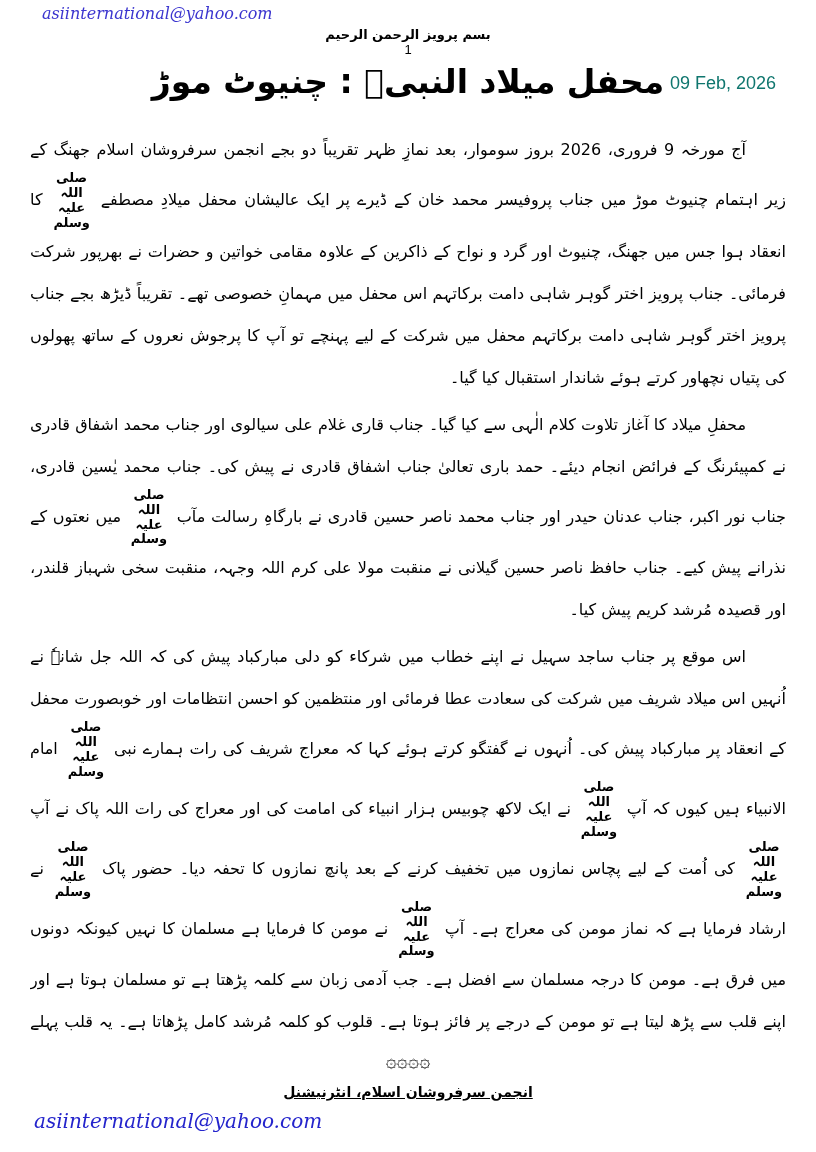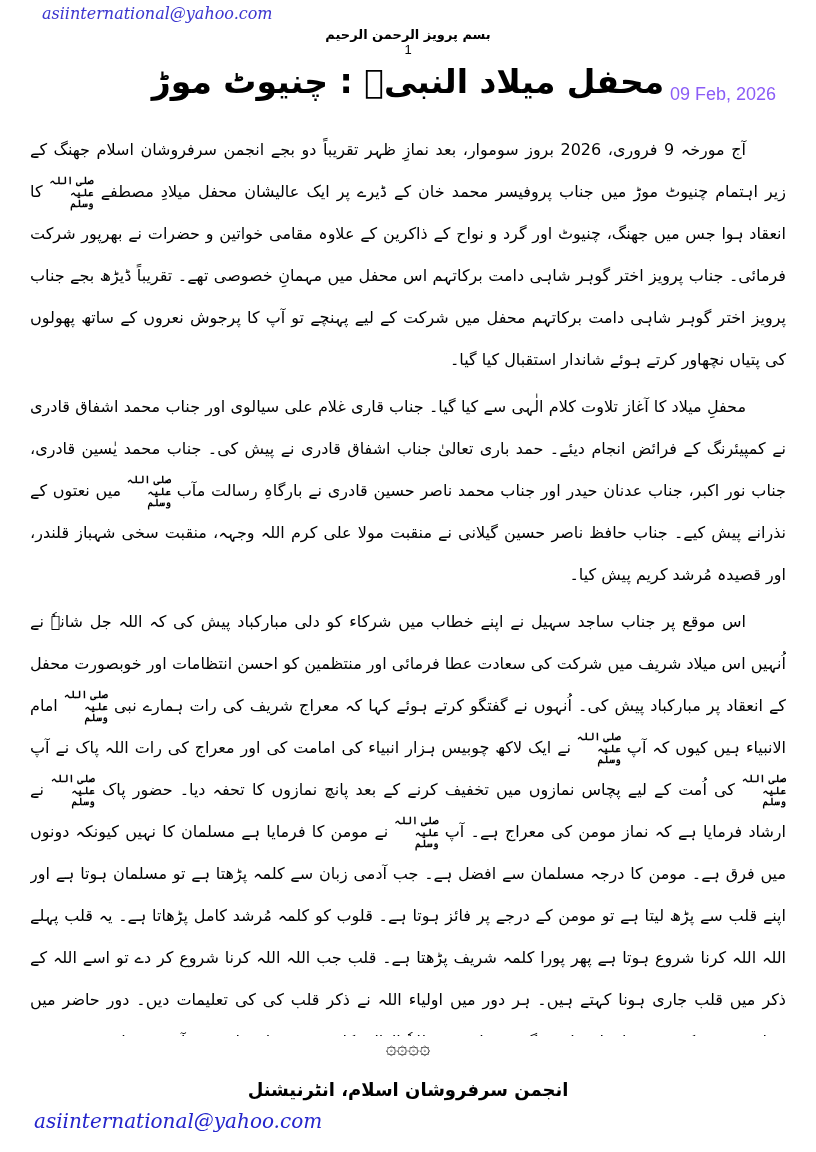--- a/index.html
+++ b/index.html
@@ -21,38 +21,38 @@
   .page-num{
     text-align:center;font-family:"Liberation Sans",sans-serif;
     font-size:13px;line-height:1.1;
   }
   .title-row{position:relative;text-align:center;min-height:62px;}
   .title{
     display:inline-block;direction:rtl;font-weight:bold;
     font-size:33px;line-height:1.5;margin:0;
   }
   .date{
-    position:absolute;right:10px;top:27px;
-    font-family:"Liberation Sans",sans-serif;font-size:18px;color:#8b5cf6;
+    position:absolute;right:10px;top:16px;
+    font-family:"Liberation Sans",sans-serif;font-size:18px;color:#0f766e;
   }
   .body{
     flex:1 1 auto;overflow:hidden;margin-top:10px;
     direction:rtl;text-align:justify;
     font-size:16px;line-height:42px;
   }
   .para{margin:0 0 5px 0;text-indent:40px;}
   .saw{
-    display:inline-block;width:44px;font-size:10px;line-height:1.15;
-    vertical-align:middle;text-indent:0;
-    white-space:normal;font-weight:bold;font-family:Liberation Serif, serif;
+    display:inline-block;width:44px;font-size:13px;line-height:1.15;
+    text-align:center;vertical-align:middle;text-indent:0;
+    white-space:normal;font-weight:bold;
   }
   .footer{margin-top:auto;text-align:center;}
   .ornaments{font-size:19px;letter-spacing:7px;line-height:1.2;}
   .org{
-    direction:rtl;font-weight:bold;font-size:18px;margin-top:19px;line-height:1.3;
+    direction:rtl;font-weight:bold;font-size:14px;margin-top:11px;line-height:1.3;text-decoration:underline;
   }
   .links-row{
     display:flex;justify-content:space-between;align-items:baseline;
     margin-top:8px;padding:0 4px;
     font-family:"DejaVu Serif",serif;font-style:italic;
     font-size:20px;color:#2424cc;
   }
 </style>
 </head>
 <body>

